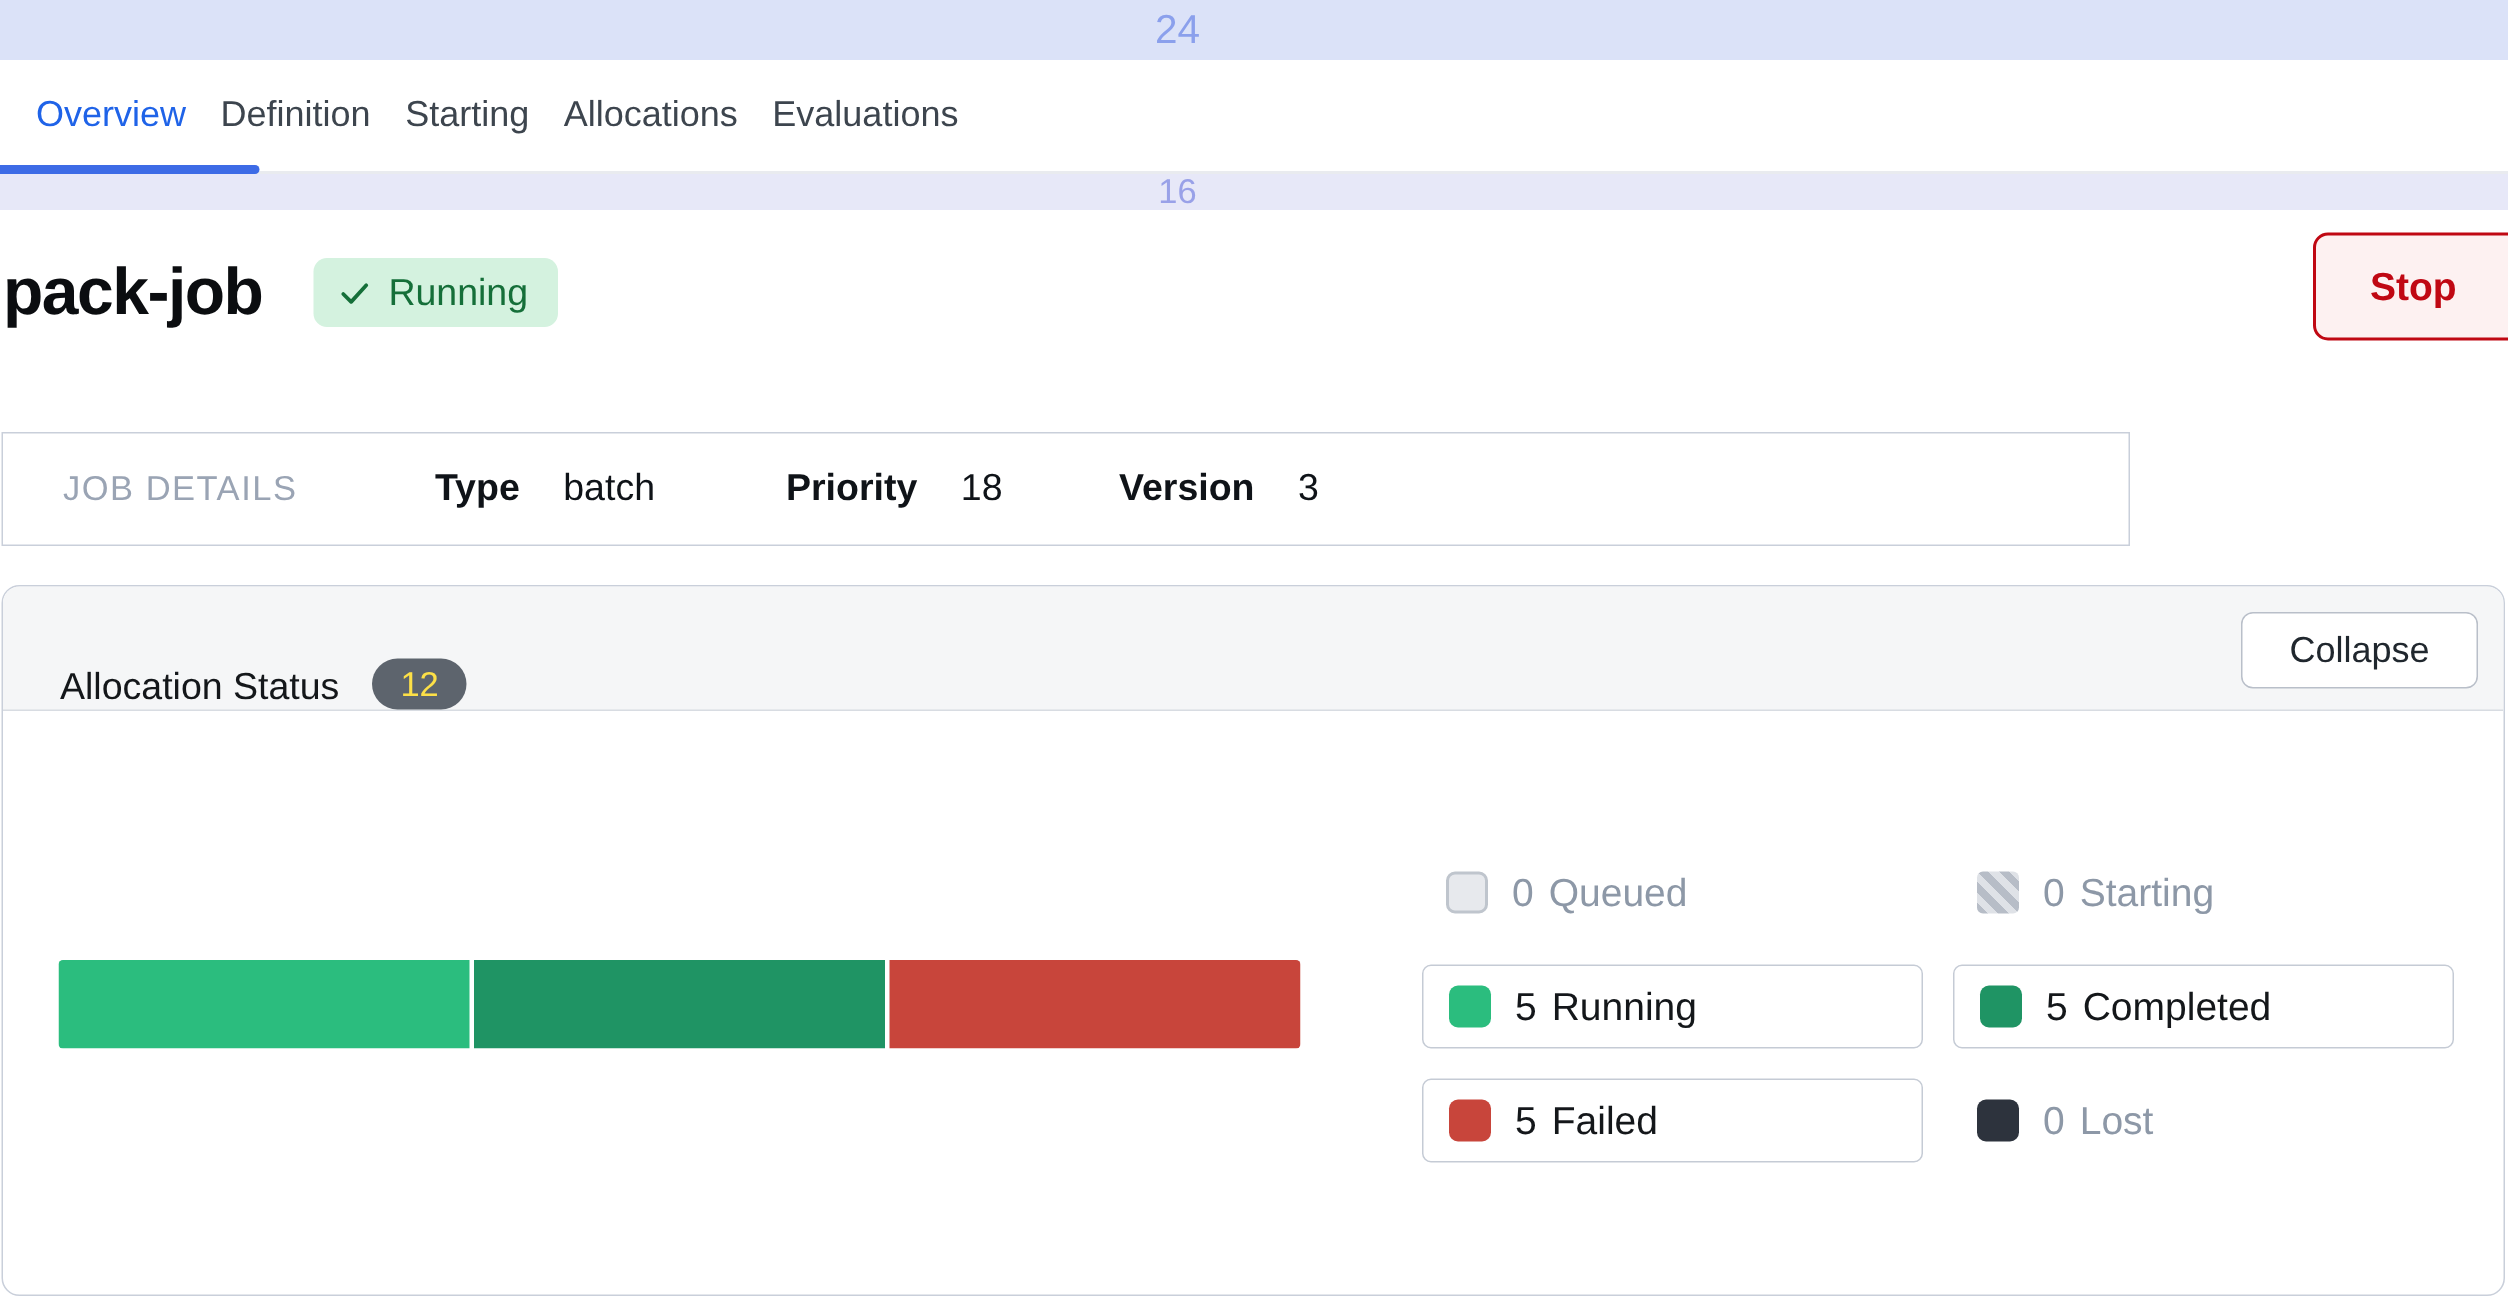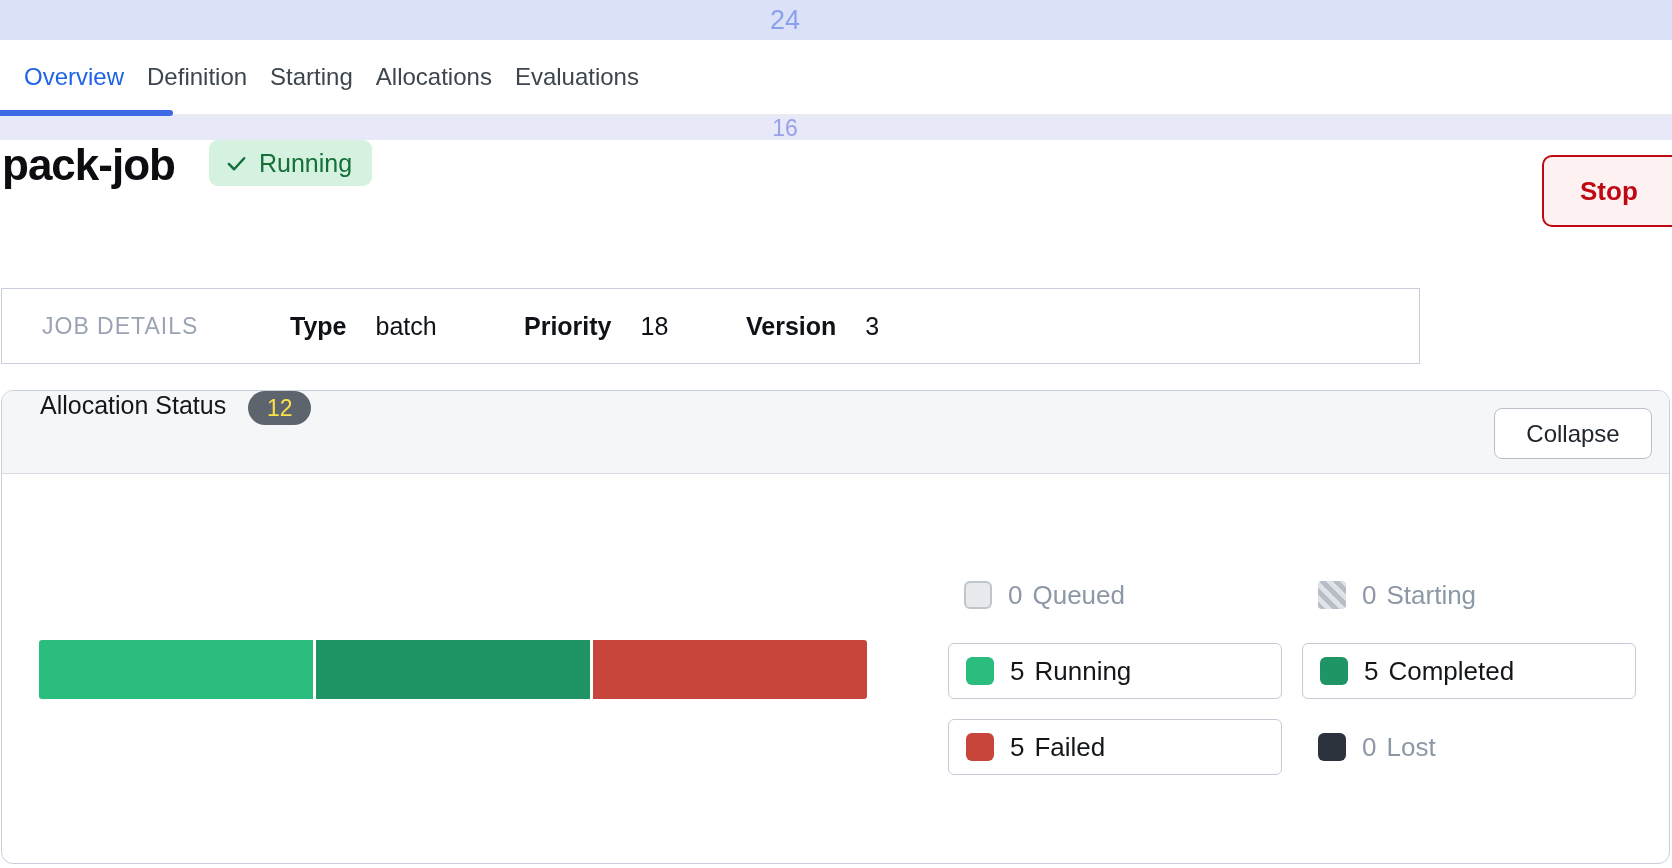--- a/index.html
+++ b/index.html
@@ -22,21 +22,21 @@
     border-bottom:2px solid #e9ebef; display:flex; align-items:center;
     padding-left:24px; gap:23px;
   }
   .tab { font-size:24px; color:#3d454e; cursor:pointer; white-space:nowrap; }
   .tab.active { color:#1f63e8; }
   .tab-underline {
     position:absolute; left:0; bottom:-2px; width:173px; height:6px;
     background:#3d6be6; border-radius:0 4px 4px 0;
   }
   
-  .page-header { position:absolute; left:0; top:140px; width:100%; height:110px; display:flex; }
+  .page-header { position:absolute; left:0; top:140px; width:100%; height:110px; display:flex; align-items:center; }
   .job-title { font-size:44px; font-weight:700; letter-spacing:-1px; color:#0b0d10; margin-left:2px; }
   .status-badge {
     margin-left:34px; height:46px; background:#d4f2df; color:#156f39;
     border-radius:9px; display:flex; align-items:center; gap:11px;
     padding:0 20px 0 16px; font-size:25px;
   }
   .btn { display:flex; align-items:center; justify-content:center; cursor:pointer; }
   .exec-btn {
     position:absolute; left:1352px; top:155px; width:170px; height:72px;
     background:#f9fafb; border:1px solid #b8bec7; border-radius:10px;
@@ -60,21 +60,21 @@
   .jd-field { position:absolute; top:50%; transform:translateY(-50%); font-size:25px; display:flex; gap:29px; }
   .jd-field b { font-weight:700; color:#0f1318; }
   .jd-f0 { left:288px; } .jd-f1 { left:522px; } .jd-f2 { left:744px; }
   
   .alloc-panel {
     position:absolute; left:1px; top:390px; width:1669px; height:474px;
     border:1.5px solid #c9cfda; border-radius:12px; background:#fff; overflow:hidden;
   }
   .alloc-header {
     position:relative; height:83px; background:#f5f6f7; border-bottom:1px solid #d8dce2;
-    display:flex; align-items:flex-start; padding-left:38px; gap:22px;
+    display:flex; align-items:flex-end; padding-left:38px; gap:22px;
   }
   .alloc-title { font-size:25px; color:#14171a; }
   .count-badge {
     background:#5d646d; color:#fde047; border-radius:17px; min-width:63px; height:34px;
     font-size:23px; display:flex; align-items:center; justify-content:center; padding:0 14px;
   }
   .collapse-btn {
     position:absolute; right:17px; top:17px; width:158px; height:51px;
     background:#fff; border:1.5px solid #b9bfc9; border-radius:8px;
     font-size:24px; color:#20272e;

